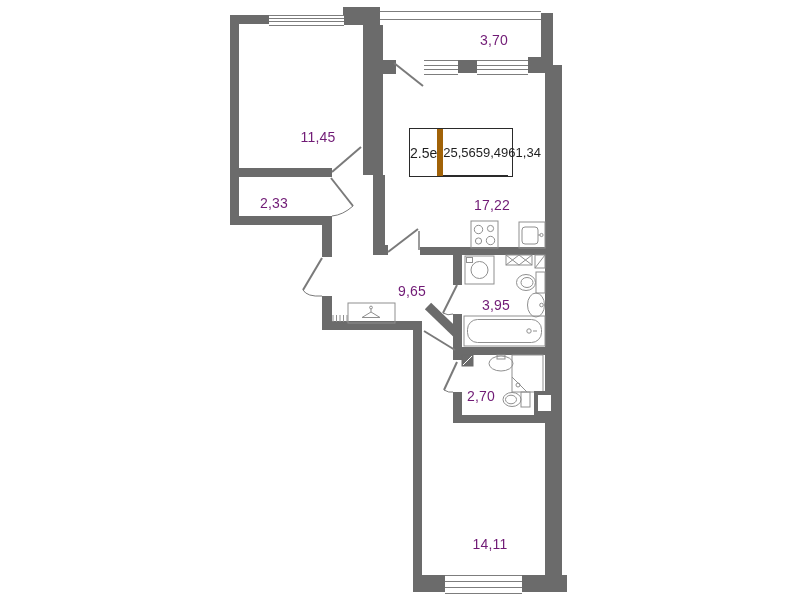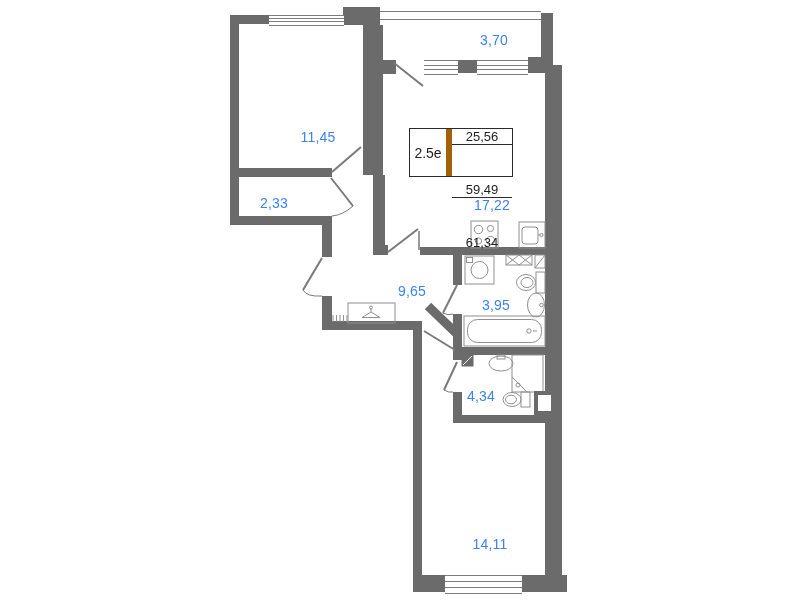--- a/index.html
+++ b/index.html
@@ -13,32 +13,32 @@
     border-top:1px solid #7d7d7d;border-bottom:1px solid #7d7d7d;
     background-image:linear-gradient(#7d7d7d,#7d7d7d),linear-gradient(#7d7d7d,#7d7d7d);
     background-repeat:no-repeat;background-size:100% 1px;background-position:0 30%,0 68%;
   }
   .railing{
     position:absolute;background:transparent;
     border-top:1px solid #7d7d7d;border-bottom:1px solid #7d7d7d;
   }
   .room-label{
     position:absolute;transform:translate(-50%,-50%);
-    font-size:14px;color:#3b82f6;white-space:nowrap;letter-spacing:0.2px;
+    font-size:14px;color:#701a75;white-space:nowrap;letter-spacing:0.2px;
   }
   svg.overlay{position:absolute;left:0;top:0;pointer-events:none;}
   .area-table{
     position:absolute;left:409px;top:128px;width:102px;height:47px;
     border:1px solid #2a2a2a;background:#fff;display:flex;color:#1f1f1f;
   }
   .area-table .type-cell{
     width:36px;border-right:6px solid #a16207;display:flex;
     align-items:center;justify-content:center;font-size:14px;
   }
-  .area-table .vals{flex:1;display:flex;flex-direction:column;gap:37px;}
+  .area-table .vals{flex:1;display:flex;flex-direction:row;}
   .area-table .vals .v{
     flex:1;border-bottom:1px solid #2a2a2a;display:flex;
     align-items:center;justify-content:center;font-size:13px;
   }
   .area-table .vals .v:last-child{border-bottom:none;}
 </style>
 </head>
 <body>
 
 <div class="canvas">
@@ -199,21 +199,21 @@
       <line x1="347" y1="315" x2="347" y2="322"></line>
     </g>
   </svg>
 
   <div class="room-label" style="left:318px;top:95px;margin-top:42px;">11,45</div>
   <div class="room-label" style="left:494px;top:40px;">3,70</div>
   <div class="room-label" style="left:492px;top:205px;">17,22</div>
   <div class="room-label" style="left:274px;top:203px;">2,33</div>
   <div class="room-label" style="left:412px;top:291px;">9,65</div>
   <div class="room-label" style="left:496px;top:305px;">3,95</div>
-  <div class="room-label" style="left:481px;top:396px;">4,34</div>
+  <div class="room-label" style="left:481px;top:396px;">2,70</div>
   <div class="room-label" style="left:490px;top:544px;">14,11</div>
 
   <div class="area-table">
     <div class="type-cell">2.5е</div>
     <div class="vals">
       <div class="v">25,56</div>
       <div class="v">59,49</div>
       <div class="v">61,34</div>
     </div>
   </div>

